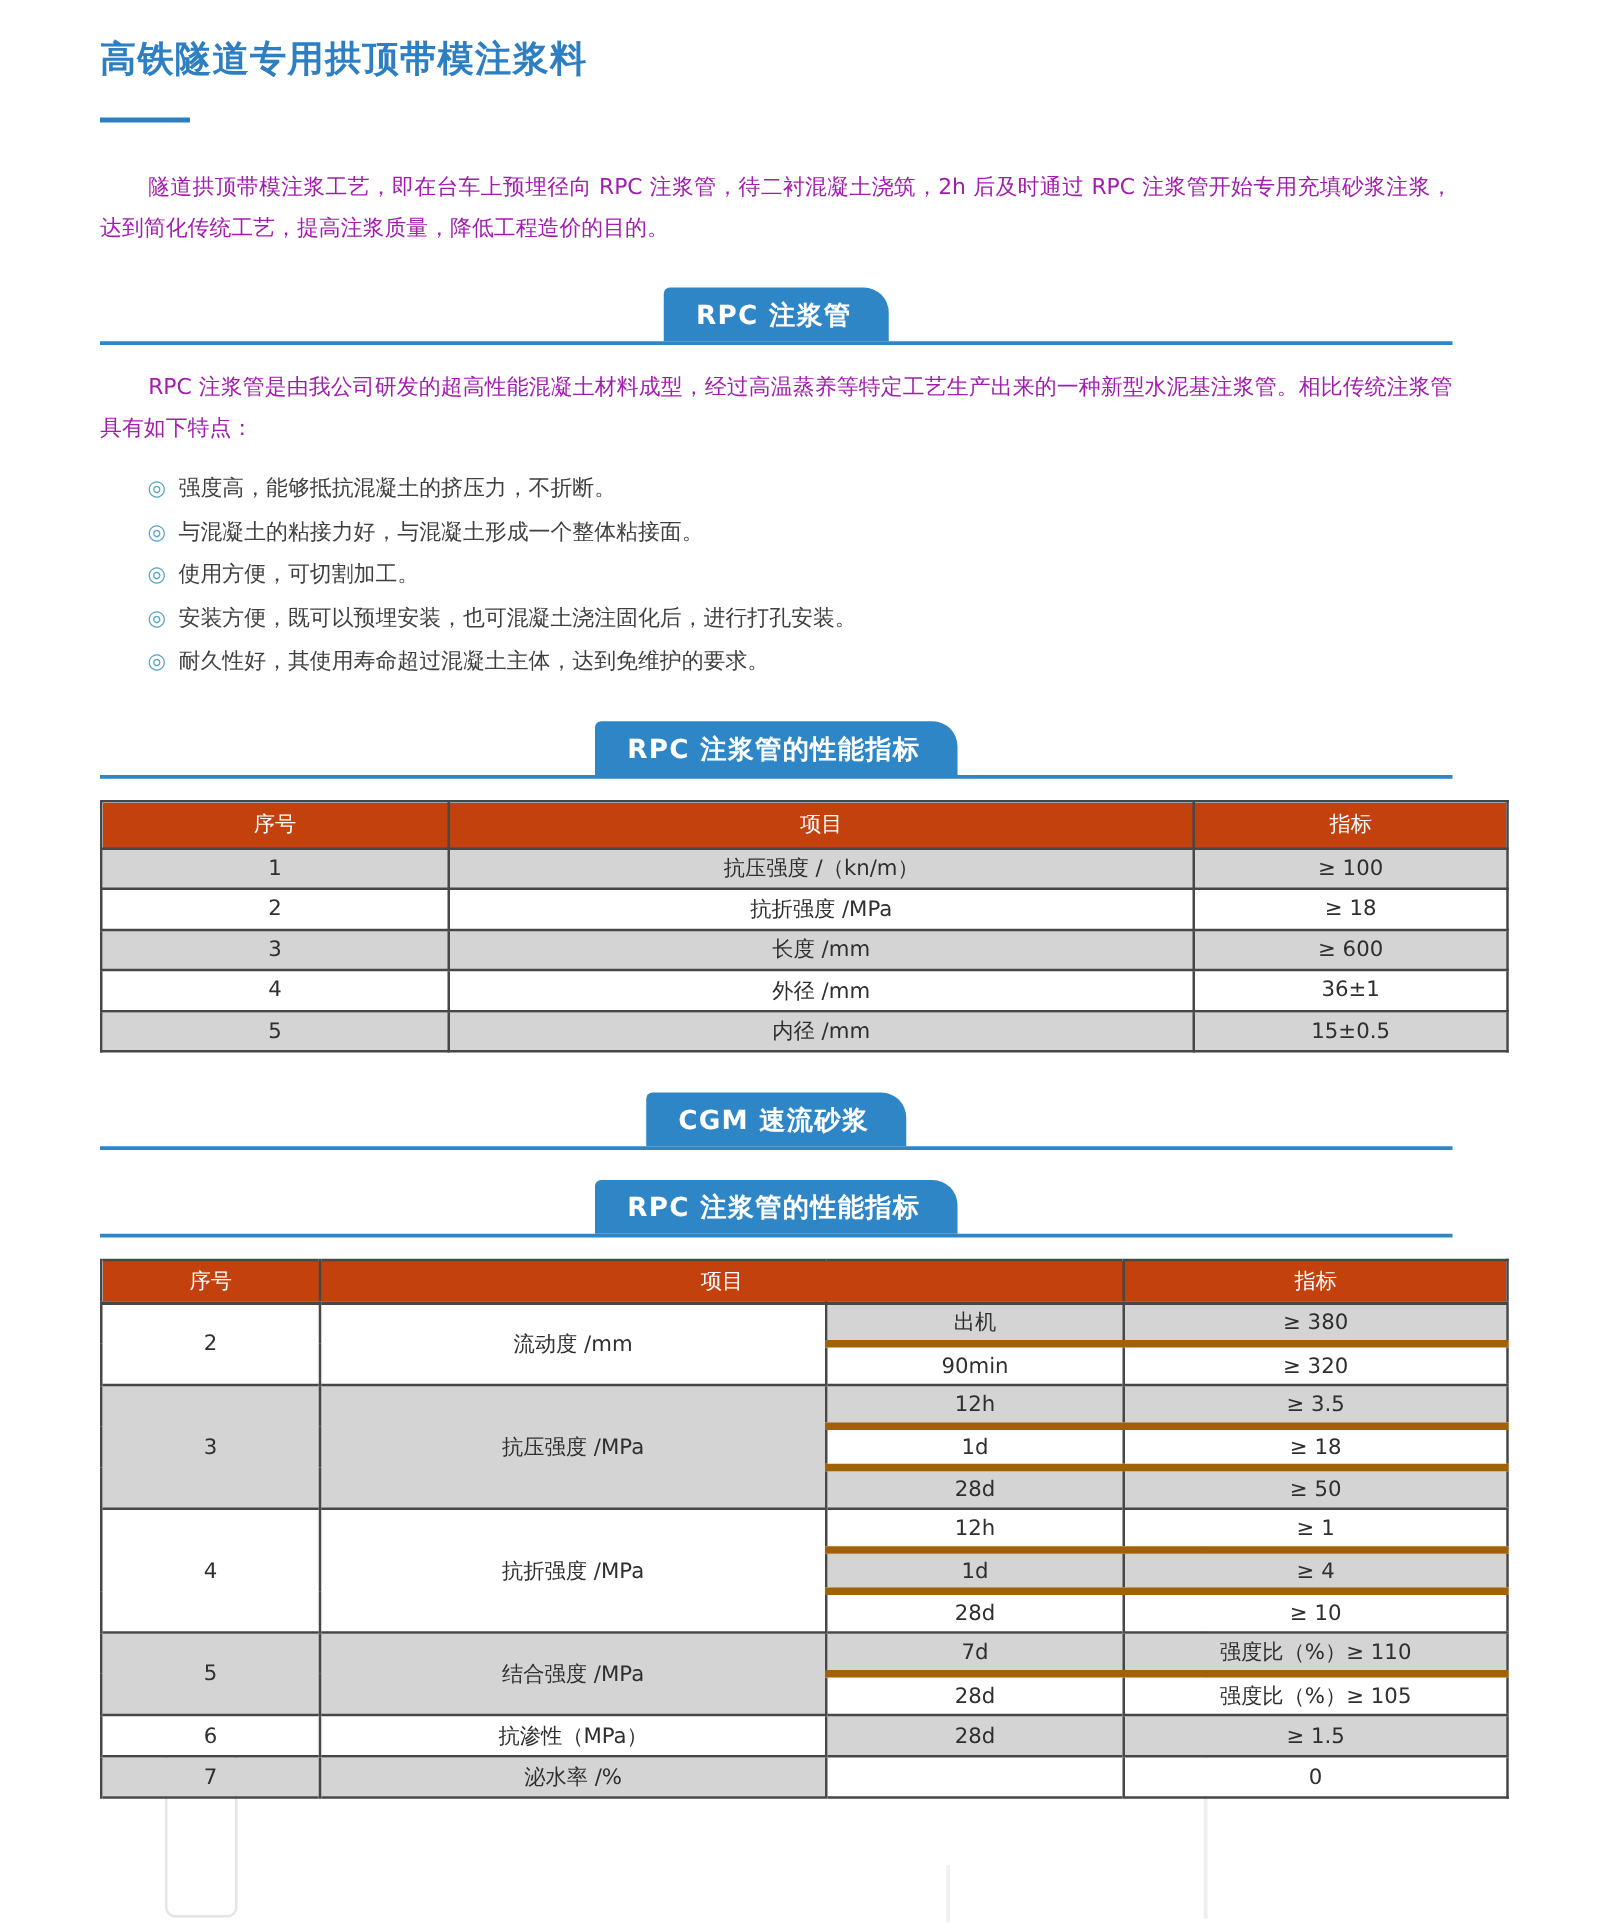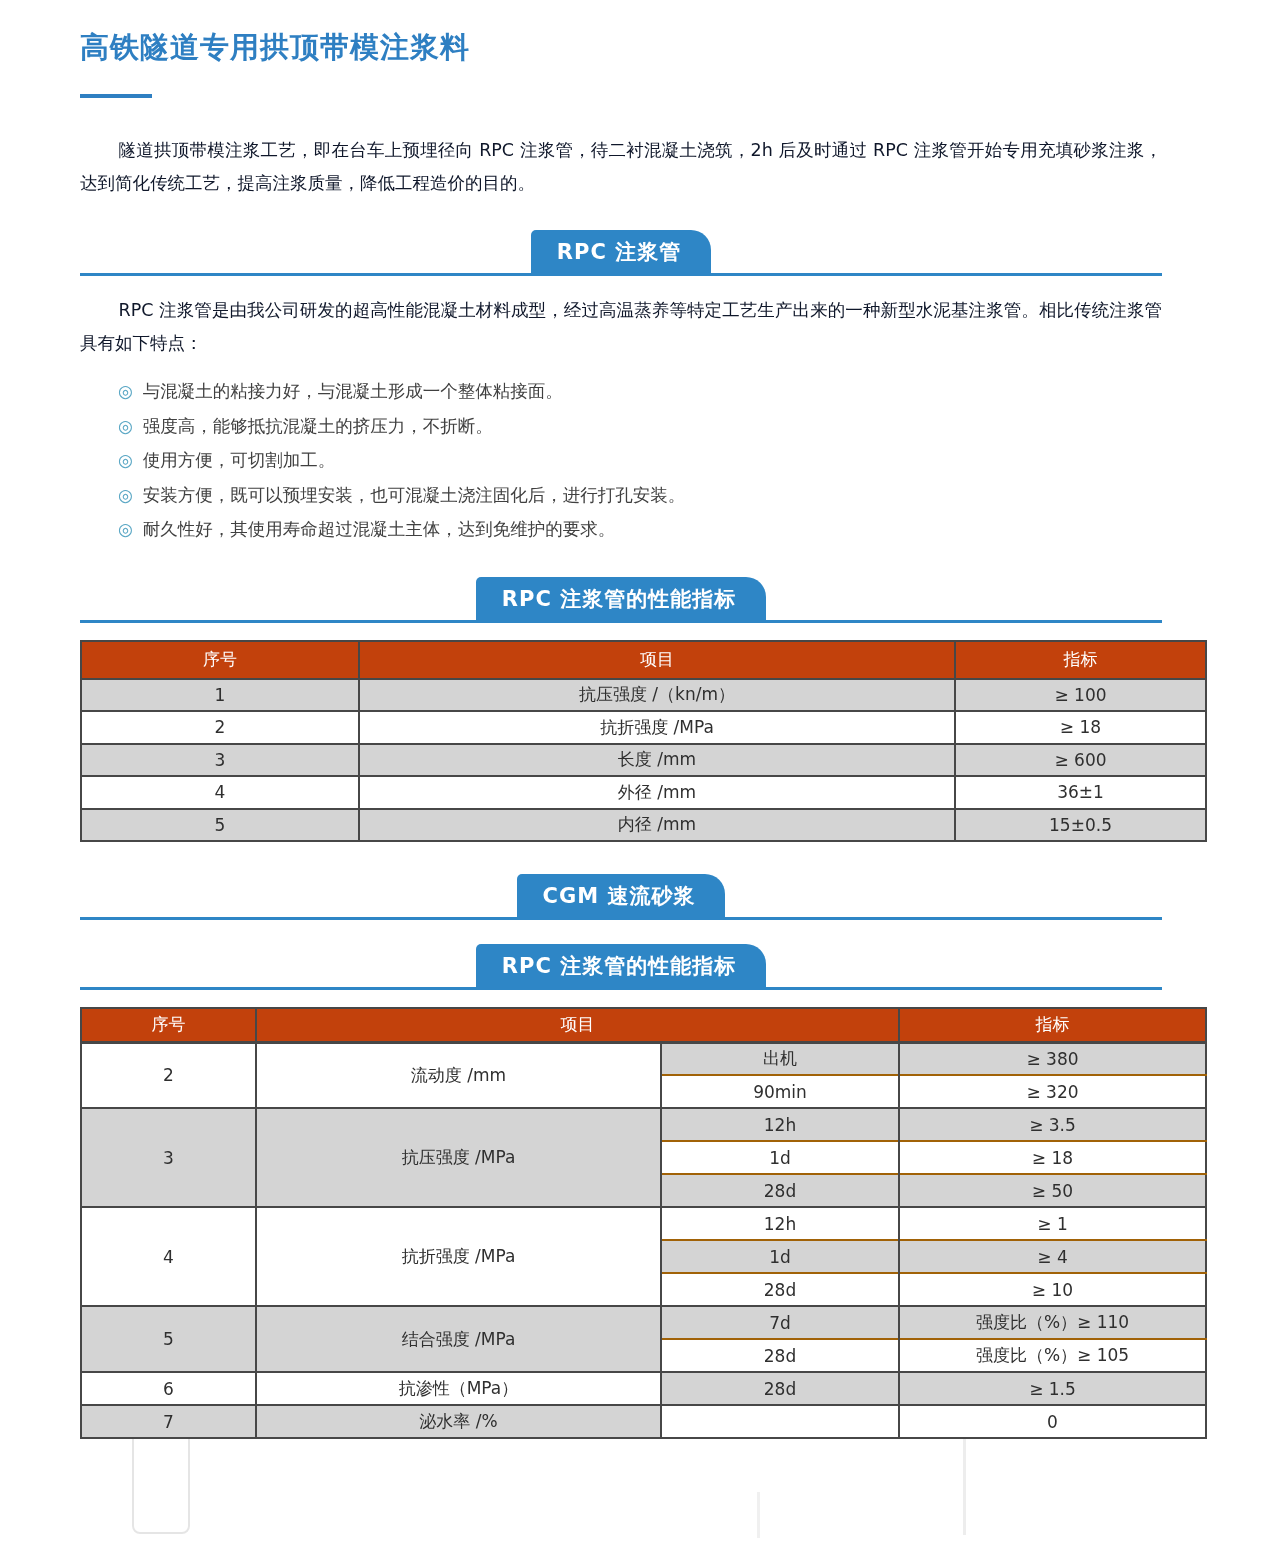--- a/index.html
+++ b/index.html
@@ -9,21 +9,21 @@
     font-family:"DejaVu Sans","Liberation Sans",sans-serif;
     color:#3c3c3c; position:relative; overflow:hidden;
   }
   .page { position:relative; width:1280px; height:1281px; padding:28px 118px 0 80px; z-index:1; }
 
   
   .doc-title { font-size:29px; font-weight:bold; color:#2e7fc2; letter-spacing:1px; }
   .title-underline { width:72px; height:4px; background:#2e7fc2; margin-top:26px; }
 
   
-  .para { font-size:17.5px; line-height:33px; color:#0f172a; text-align:justify; }
+  .para { font-size:17.5px; line-height:33px; color:#a21caf; text-align:justify; }
   .indent { text-indent:2.2em; }
   .intro { margin-top:36px; }
 
   
   .tab-wrap { border-bottom:3px solid #2e86c6; margin-top:30px;text-align:center; }
   .section-tab {
     display:inline-block; background:#2e86c6; color:#ffffff;
     font-size:21px; font-weight:bold; letter-spacing:1px;
     padding:8px 30px 7px 26px; border-radius:5px 20px 0 0;
   }
@@ -38,21 +38,21 @@
   th, td { text-align:center; font-size:17px; color:#2f2f2f; overflow:hidden; }
   thead th { background:#c2410c; color:#ffffff; font-weight:normal; }
 
   
   .t1 { border:2px solid #474747; }
   .t1 th { height:38px; border:2px solid #474747; }
   .t1 td { height:32.5px; border:2px solid #474747; }
   
   .t2 { border:2px solid #474747; }
   .t2 th { height:34px; border-left:2px solid #474747; border-bottom:3px solid #474747; }
-  .t2 td { height:33px; border-left:2px solid #474747; border-top:2px solid #a16207; }
+  .t2 td { height:33px; border-left:2px solid #474747; border-top:6px solid #a16207; }
   .t2 tr.group-start td { border-top:2px solid #474747; }
 
   .g { background:#d4d4d4; }
   .w { background:#ffffff; }
 
   
   .artifact { position:absolute; z-index:0; pointer-events:none; }
   .art-line1 { left:963px; top:1230px; width:3px; height:305px; background:rgba(0,0,0,0.07); }
   .art-line2 { left:757px; top:1492px; width:3px; height:46px; background:rgba(0,0,0,0.06); }
   .art-bottle { left:132px; top:1382px; width:58px; height:152px; border:2px solid rgba(0,0,0,0.10); border-radius:8px; }
@@ -66,22 +66,22 @@
   <h1 class="doc-title">高铁隧道专用拱顶带模注浆料</h1>
   <div class="title-underline"></div>
 
   <p class="para indent intro">隧道拱顶带模注浆工艺，即在台车上预埋径向 RPC 注浆管，待二衬混凝土浇筑，2h 后及时通过 RPC 注浆管开始专用充填砂浆注浆，达到简化传统工艺，提高注浆质量，降低工程造价的目的。</p>
 
   <div class="tab-wrap">
     <span class="section-tab">RPC 注浆管</span>
   </div>
   <p class="para indent" style="margin-top:18px;">RPC 注浆管是由我公司研发的超高性能混凝土材料成型，经过高温蒸养等特定工艺生产出来的一种新型水泥基注浆管。相比传统注浆管具有如下特点：</p>
   <ul class="bullets">
+    <li><span class="bullet-marker">◎</span><span>强度高，能够抵抗混凝土的挤压力，不折断。</span></li>
     <li><span class="bullet-marker">◎</span><span>与混凝土的粘接力好，与混凝土形成一个整体粘接面。</span></li>
-    <li><span class="bullet-marker">◎</span><span>强度高，能够抵抗混凝土的挤压力，不折断。</span></li>
     <li><span class="bullet-marker">◎</span><span>使用方便，可切割加工。</span></li>
     <li><span class="bullet-marker">◎</span><span>安装方便，既可以预埋安装，也可混凝土浇注固化后，进行打孔安装。</span></li>
     <li><span class="bullet-marker">◎</span><span>耐久性好，其使用寿命超过混凝土主体，达到免维护的要求。</span></li>
   </ul>
 
   <div class="tab-wrap">
     <span class="section-tab">RPC 注浆管的性能指标</span>
   </div>
   <table class="t1">
     <colgroup>

